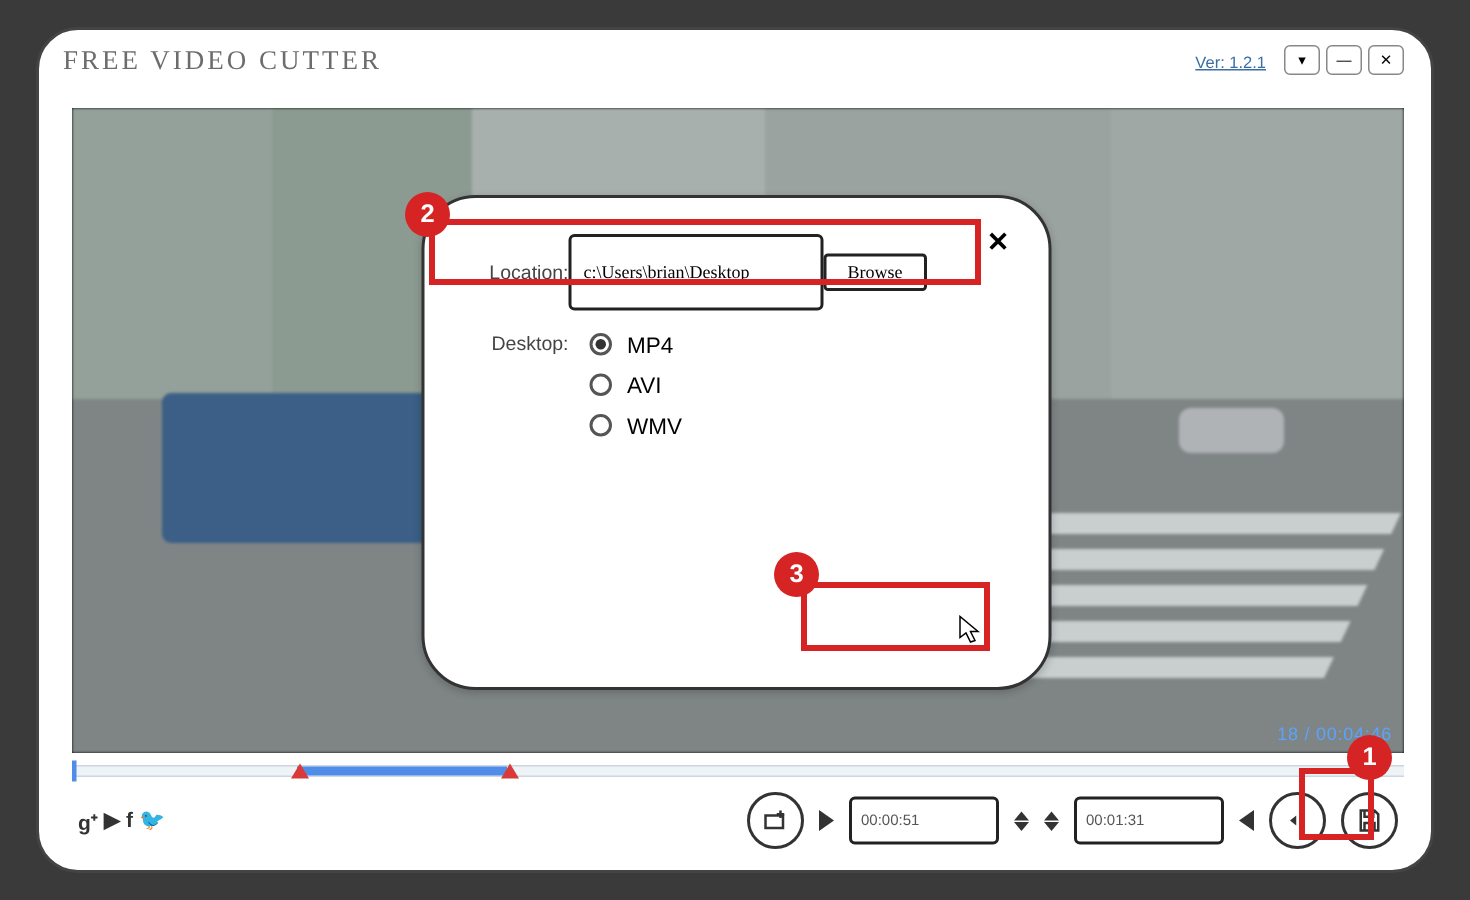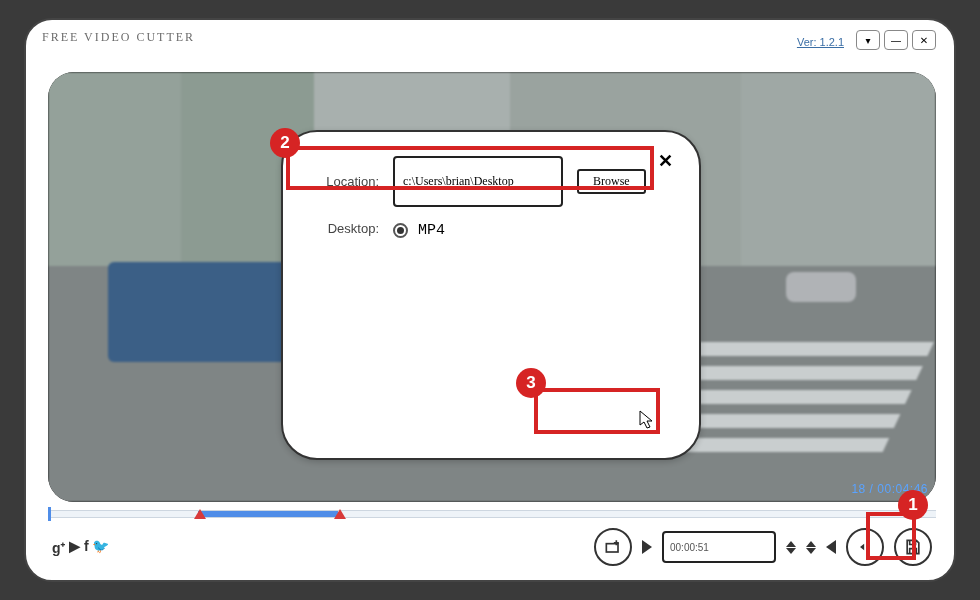--- a/index.html
+++ b/index.html
@@ -4,28 +4,28 @@
 <style>
 * { box-sizing: border-box; margin: 0; padding: 0; }
 body { background: #3a3a3a; width: 980px; height: 600px; overflow: hidden; font-family: "Comic Sans MS", cursive, sans-serif; }
 
 .window {
   position: absolute; left: 24px; top: 18px; width: 932px; height: 564px;
   background: #fff; border-radius: 28px; border: 2px solid #444;
 }
 
 .titlebar { position: relative; height: 46px; padding: 10px 16px; }
-.app-title { font-family: "Comic Sans MS", cursive; font-size: 12px; color: #6c6c6c; letter-spacing: 2px; }
+.app-title { font-family: "Comic Sans MS", cursive; font-size: 18px; color: #6c6c6c; letter-spacing: 2px; }
 .version { position: absolute; right: 110px; top: 16px; font-size: 11px; color: #3b6ea5; text-decoration: underline; margin-left: 32px; }
 .window-controls { position: absolute; right: 18px; top: 10px; display: flex; gap: 4px; }
 .winbtn { width: 24px; height: 20px; border: 1.5px solid #888; border-radius: 4px; background: #fff; display: flex; align-items: center; justify-content: center; font-size: 10px; cursor: pointer; }
 
 .video-area {
   position: absolute; left: 22px; top: 52px; width: 888px; height: 430px;
-  background: #000; overflow: hidden; border-radius: 26px;
+  background: #000; overflow: hidden;
 }
 .scene {
   position: absolute; inset: 0;
   background: linear-gradient(to bottom, #e8edf0 0%, #d9e0e5 22%, #8a9296 22%, #a7aeb1 45%, #7a7e7e 45%, #9aa0a0 100%);
   filter: blur(1px);
 }
 .road { position: absolute; left: 0; right: 0; bottom: 0; height: 55%; background: #7f8585; }
 .crosswalk { position: absolute; right: 30px; bottom: 40px; width: 300px; height: 120px; transform: skewX(-25deg); }
 .cw { position: absolute; left: 0; right: 0; height: 14px; background: #d6dadc; opacity: .85; }
 .cw:nth-child(1){top:0} .cw:nth-child(2){top:24px} .cw:nth-child(3){top:48px} .cw:nth-child(4){top:72px} .cw:nth-child(5){top:96px}
@@ -43,36 +43,36 @@
 .playhead { position: absolute; left: 22px; top: 487px; width: 3px; height: 14px; background: #4f8de8; }
 
 .bottombar { position: absolute; left: 22px; right: 22px; bottom: 8px; height: 50px; display: flex; align-items: center; }
 .socials { display: flex; gap: 4px; padding-left: 4px; }
 .socials span { font-size: 14px; color: #333; font-family: Arial, sans-serif; font-weight: bold; }
 .controls-right { margin-left: auto; display: flex; align-items: center; gap: 10px; }
 
 .circ-btn { width: 38px; height: 38px; border-radius: 50%; border: 2px solid #333; background: #fff; display: flex; align-items: center; justify-content: center; cursor: pointer; }
 .circ-btn svg { width: 20px; height: 20px; }
 
-.timebox { width: 114px; height: 26px; border: 2px solid #222; border-radius: 4px; display: flex; align-items: center; padding: 14px 6px; font-family: Arial; font-size: 10px; color: #555; }
+.timebox { width: 100px; height: 26px; border: 2px solid #222; border-radius: 4px; display: flex; align-items: center; padding: 14px 6px; font-family: Arial; font-size: 10px; color: #555; }
 .stepper { display: flex; flex-direction: column; gap: 1px; }
 .stepper div { width: 0; height: 0; border-left: 5px solid transparent; border-right: 5px solid transparent; }
 .stepper .up { border-bottom: 6px solid #333; } .stepper .down { border-top: 6px solid #333; }
 .play-tri { width: 0; height: 0; border-top: 7px solid transparent; border-bottom: 7px solid transparent; border-left: 10px solid #333; }
 .play-tri.rev { border-left: none; border-right: 10px solid #333; }
 
 
 .dialog { position: absolute; left: 255px; top: 110px; width: 420px; height: 330px; background: #fff; border: 2px solid #333; border-radius: 36px; box-shadow: 0 2px 6px rgba(0,0,0,.2); padding: 24px 30px; }
 .dialog .close { position: absolute; right: 26px; top: 18px; font-size: 18px; font-weight: bold; cursor: pointer; font-family: Arial; }
-.row { display: flex; align-items: center; gap: 14px; margin-bottom: 14px; }
+.row { display: flex; align-items: center; gap: 0; margin-bottom: 14px; }
 .lbl { font-size: 13px; color: #444; width: 66px; text-align: right; }
 .loc-input { border: 2px solid #222; border-radius: 4px; padding: 16px 8px; font-size: 12px; width: 170px; font-family: "Comic Sans MS", cursive; }
 .browse { border: 2px solid #222; border-radius: 3px; padding: 3px 14px; font-size: 12px; cursor: pointer; font-family: Liberation Serif, serif; }
 .formats { margin-left: 80px; display: flex; flex-direction: column; gap: 10px; margin-top: 4px; }
-.fmt { display: flex; align-items: center; gap: 10px; font-family: Liberation Mono, monospace; font-size: 15px; cursor: pointer; }
+.fmt { display: flex; gap: 10px; font-family: Liberation Sans, sans-serif; font-size: 15px; cursor: pointer; }
 .radio { width: 15px; height: 15px; border: 2px solid #555; border-radius: 50%; display: flex; align-items: center; justify-content: center; }
 .radio .dot { width: 7px; height: 7px; background: #333; border-radius: 50%; }
 .ok-btn { position: absolute; right: 48px; bottom: 32px; width: 110px; height: 32px; background: #6a6a6a; color: #fff; border: none; font-family: "Comic Sans MS", cursive; font-size: 14px; cursor: pointer; display: flex; align-items: center; justify-content: center; }
 .cursor { position: absolute; right: 44px; bottom: 28px; }
 
 
 .callout { position: absolute; border: 4px solid #d62424; pointer-events: none; }
 .badge { position: absolute; width: 30px; height: 30px; background: #d62424; border-radius: 50%; color: #fff; font-family: Arial; font-weight: bold; display: flex; align-items: center; justify-content: center; font-size: 17px; }
 
 .co1 { left: 866px; top: 512px; width: 50px; height: 48px; }
@@ -138,20 +138,23 @@
       <div class="timebox">
           <span>00:00:51</span>
         </div>
       <div class="stepper">
           <div class="up"></div>
           <div class="down"></div>
         </div>
       <div class="stepper">
           <div class="up"></div>
           <div class="down"></div>
+        </div>
+      <div class="timebox">
+          <span>00:01:31</span>
         </div>
       <div class="play-tri rev"></div>
       <div class="circ-btn">
         <svg viewBox="0 0 24 24">
             <path d="M6 5 v14 M18 5 v14 M6 12 l5 -4 v8 z" fill="#333"></path>
           </svg>
       </div>
       <div class="circ-btn">
         <svg viewBox="0 0 24 24">
             <path d="M5 4 h11 l3 3 v13 h-14 z M8 4 v5 h7 v-5 M8 14 h8 v6 h-8 z" fill="none" stroke="#333" stroke-width="2"></path>
@@ -170,20 +173,28 @@
     <div class="row" style="align-items:flex-start">
       <div class="lbl">Desktop:</div>
     </div>
     <div class="formats" style="margin-top:-28px">
       <div class="fmt">
           <div class="radio">
             <div class="dot"></div>
           </div>
           <span>MP4</span>
         </div>
+      <div class="fmt">
+          <div class="radio"></div>
+          <span>AVI</span>
+        </div>
+      <div class="fmt">
+          <div class="radio"></div>
+          <span>WMV</span>
+        </div>
     </div>
     <svg class="cursor" width="16" height="20">
         <path d="M1 1 L1 15 L5 12 L8 18 L11 17 L8 11 L13 11 Z" fill="#fff" stroke="#000" stroke-width="1"></path>
       </svg>
   </div>
 </div>
 
 <div class="callout co1"></div>
 <div class="badge b1">1</div>
 <div class="callout co2"></div>

